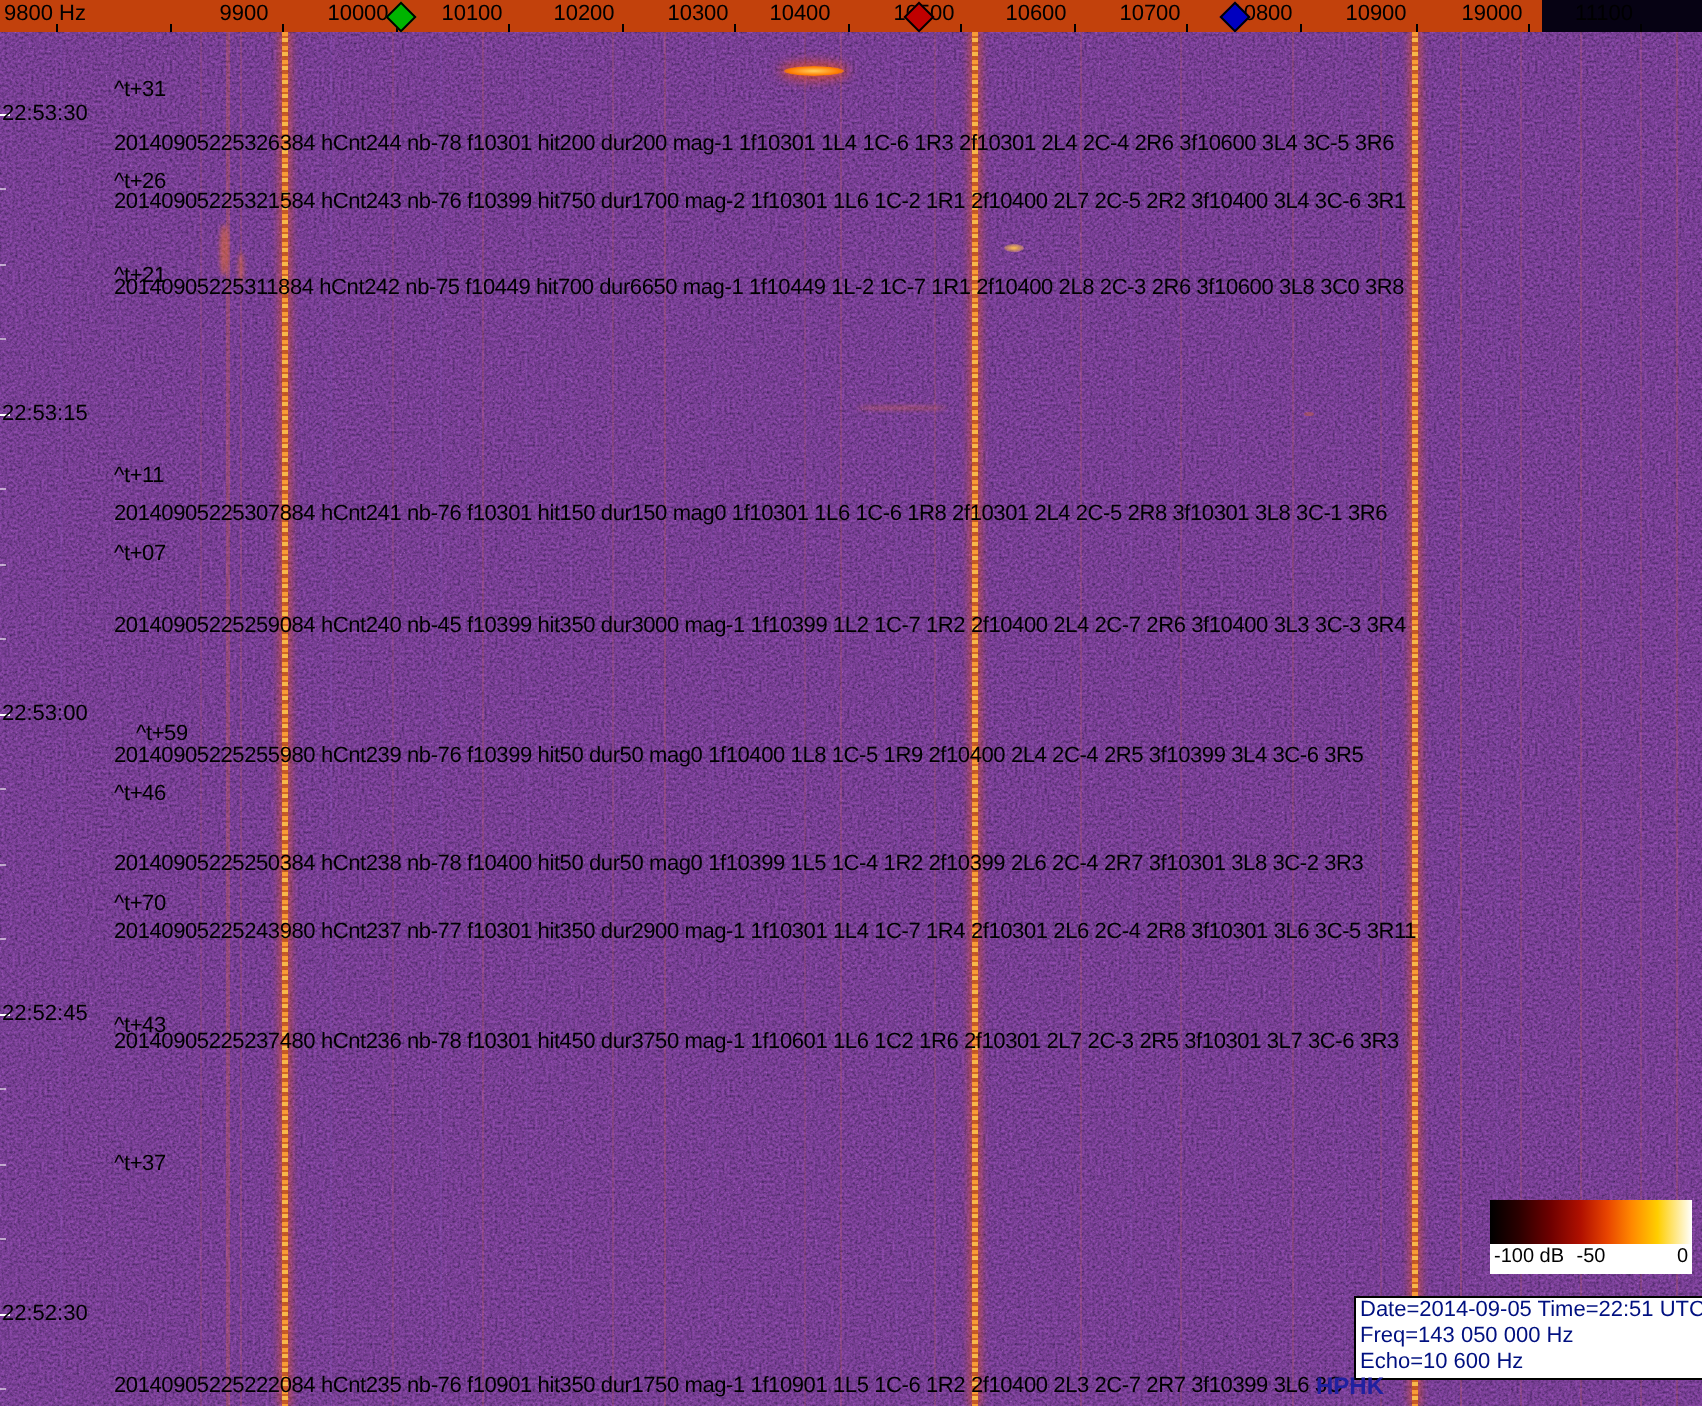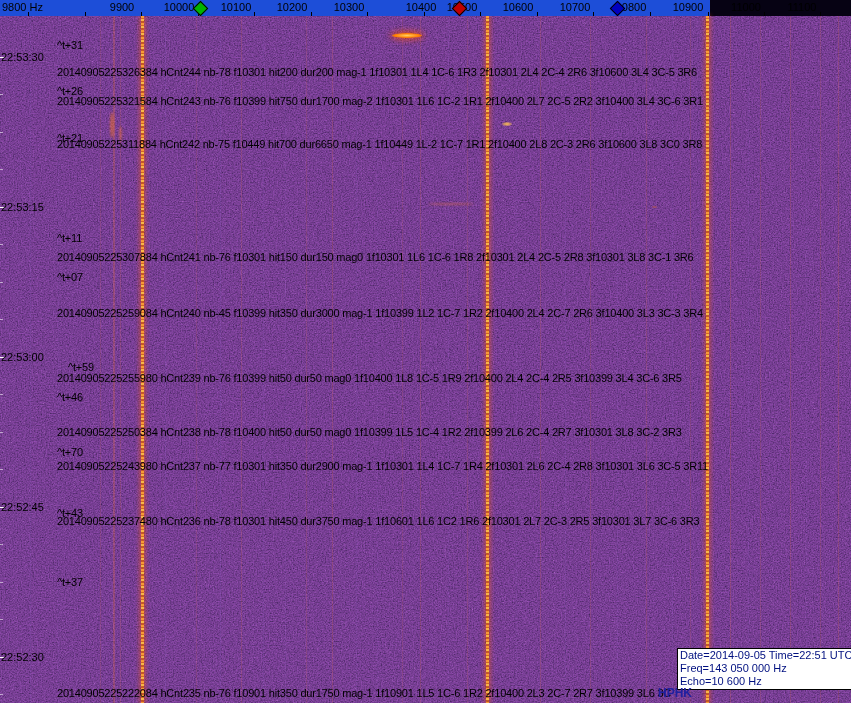--- a/index.html
+++ b/index.html
@@ -1,21 +1,21 @@
 <!DOCTYPE html>
 <html><head>
 <meta charset="utf-8">
 <style>
   html,body { margin:0; padding:0; background:#222; }
   .screen {
     position:relative; width:851px; height:703px; overflow:hidden;
     background:#060213; font-family:"Liberation Sans", sans-serif;
   }
   
-  .freq-axis { position:absolute; left:0; top:0; width:710px; height:16px; background:#1d4ed8; z-index:10; }
+  .freq-axis { position:absolute; left:0; top:0; width:771px; height:16px; background:#c2410c; z-index:10; }
   .freq-label { position:absolute; top:1px; font-size:11px; color:#000; white-space:nowrap; }
   .freq-label.c { transform:translateX(-50%);margin-left:38px; }
   .freq-tick { position:absolute; bottom:0; width:1px; height:4px; background:#000; }
   .diamond {
     position:absolute; top:3px; width:9px; height:9px;
     transform:rotate(45deg); border:1px solid #000; z-index:12;
   }
   .diamond.green { background:#00b400; }
   .diamond.red   { background:#c00000; }
   .diamond.blue  { background:#0000c0; }
@@ -131,27 +131,27 @@
   <div class="blob" style="left:119px;top:126px;width:3px;height:16px;background:rgba(255,120,30,.4);filter:blur(1px)"></div>
   <div class="blob" style="left:652px;top:206px;width:5px;height:2px;background:rgba(255,120,30,.3)"></div>
 
   <div class="freq-axis">
     <span class="freq-label" style="left:2px">9800 Hz</span>
     <span class="freq-label c" style="left:84px">9900</span>
     <span class="freq-label c" style="left:141px">10000</span>
     <span class="freq-label c" style="left:198px">10100</span>
     <span class="freq-label c" style="left:254px">10200</span>
     <span class="freq-label c" style="left:311px">10300</span>
-    <span class="freq-label c" style="left:383px">10400</span>
+    <span class="freq-label c" style="left:362px">10400</span>
     <span class="freq-label c" style="left:424px">10500</span>
     <span class="freq-label c" style="left:480px">10600</span>
     <span class="freq-label c" style="left:537px">10700</span>
     <span class="freq-label c" style="left:593px">10800</span>
     <span class="freq-label c" style="left:650px">10900</span>
-    <span class="freq-label c" style="left:708px">11000</span>
+    <span class="freq-label c" style="left:708px">19000</span>
     <span class="freq-label c" style="left:764px">11100</span>
     <div class="freq-tick" style="left:28px"></div>
     <div class="freq-tick" style="left:85px"></div>
     <div class="freq-tick" style="left:141px"></div>
     <div class="freq-tick" style="left:198px"></div>
     <div class="freq-tick" style="left:254px"></div>
     <div class="freq-tick" style="left:311px"></div>
     <div class="freq-tick" style="left:367px"></div>
     <div class="freq-tick" style="left:424px"></div>
     <div class="freq-tick" style="left:480px"></div>
@@ -212,20 +212,28 @@
     <span class="ev-marker" style="left:57px;top:391px">^t+46</span>
     <span class="ev-line" style="left:57px;top:426px">20140905225250384 hCnt238 nb-78 f10400 hit50 dur50 mag0 1f10399 1L5 1C-4 1R2 2f10399 2L6 2C-4 2R7 3f10301 3L8 3C-2 3R3</span>
     <span class="ev-marker" style="left:57px;top:446px">^t+70</span>
     <span class="ev-line" style="left:57px;top:460px">20140905225243980 hCnt237 nb-77 f10301 hit350 dur2900 mag-1 1f10301 1L4 1C-7 1R4 2f10301 2L6 2C-4 2R8 3f10301 3L6 3C-5 3R11</span>
     <span class="ev-marker" style="left:57px;top:507px">^t+43</span>
     <span class="ev-line" style="left:57px;top:515px">20140905225237480 hCnt236 nb-78 f10301 hit450 dur3750 mag-1 1f10601 1L6 1C2 1R6 2f10301 2L7 2C-3 2R5 3f10301 3L7 3C-6 3R3</span>
     <span class="ev-marker" style="left:57px;top:576px">^t+37</span>
     <span class="ev-line" style="left:57px;top:687px">20140905225222084 hCnt235 nb-76 f10901 hit350 dur1750 mag-1 1f10901 1L5 1C-6 1R2 2f10400 2L3 2C-7 2R7 3f10399 3L6 3C</span>
   </div>
 
+  <div class="legend">
+    <div class="legend-bar"></div>
+    <div class="legend-strip">
+      <span class="l0">-100 dB</span>
+      <span class="l1">-50</span>
+      <span class="l2">0</span>
+    </div>
+  </div>
 
   <div class="infobox">
     <div>Date=2014-09-05 Time=22:51 UTC</div>
     <div>Freq=143 050 000 Hz</div>
     <div>Echo=10 600 Hz</div>
   </div>
 
   <span class="station-id">HPHK</span>
 
 </div>

